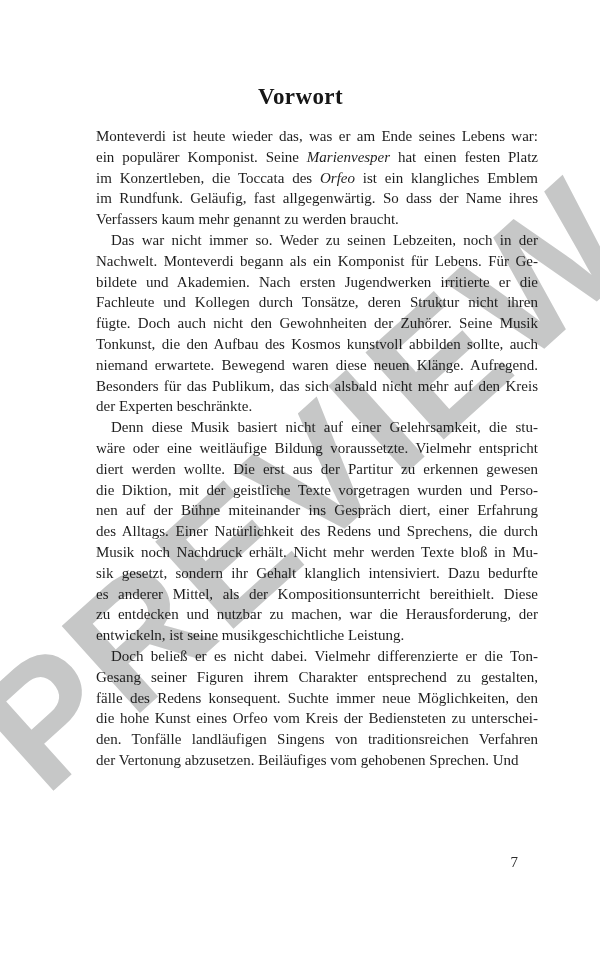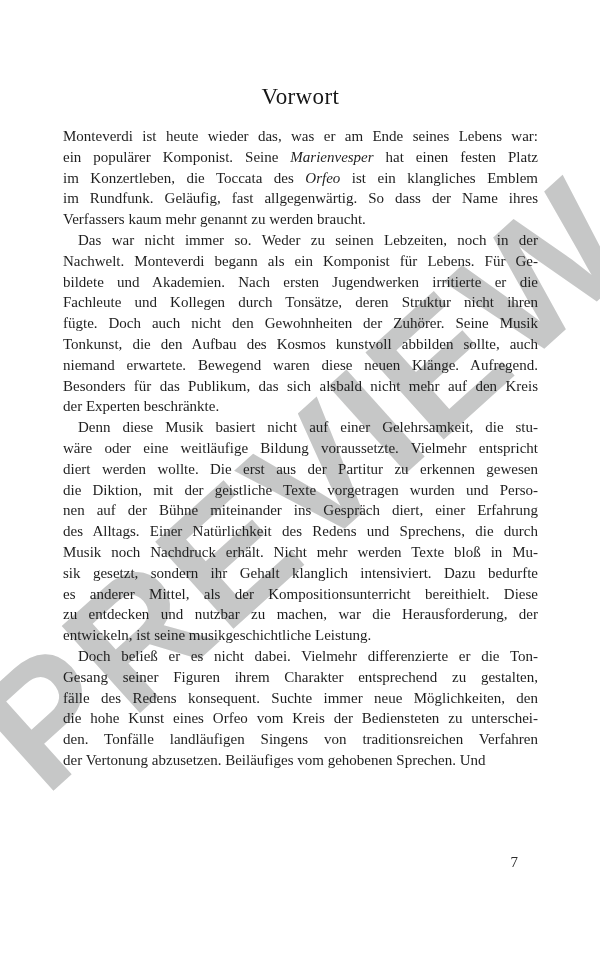--- a/index.html
+++ b/index.html
@@ -35,40 +35,41 @@
     white-space: nowrap;
   }
   .page-title {
     position: absolute;
     top: 68px;
     left: 63px;
     width: 475px;
     text-align: center;
     font-size: 23px;
     line-height: 27px;
-    font-weight: normal;
+    font-weight: bold;
     letter-spacing: 0.4px;
     color: #161616;
     z-index: 1;
   }
   .text-block {
     position: absolute;
     top: 126px;
     left: 63px;
     width: 475px;
     font-size: 15px;
     line-height: 20.8px;
     color: #1e1e1e;
     z-index: 1;
   }
   .line {
     height: 20.8px;
     overflow: hidden;
     text-align: justify;
     text-align-last: justify;
+    margin-left: 33px;
   }
   .line.last { text-align-last: left; }
   .line.indent { text-indent: 15px; }
   .page-number {
     position: absolute;
     top: 854px;
     left: 63px;
     width: 455px;
     text-align: right;
     font-size: 15px;

